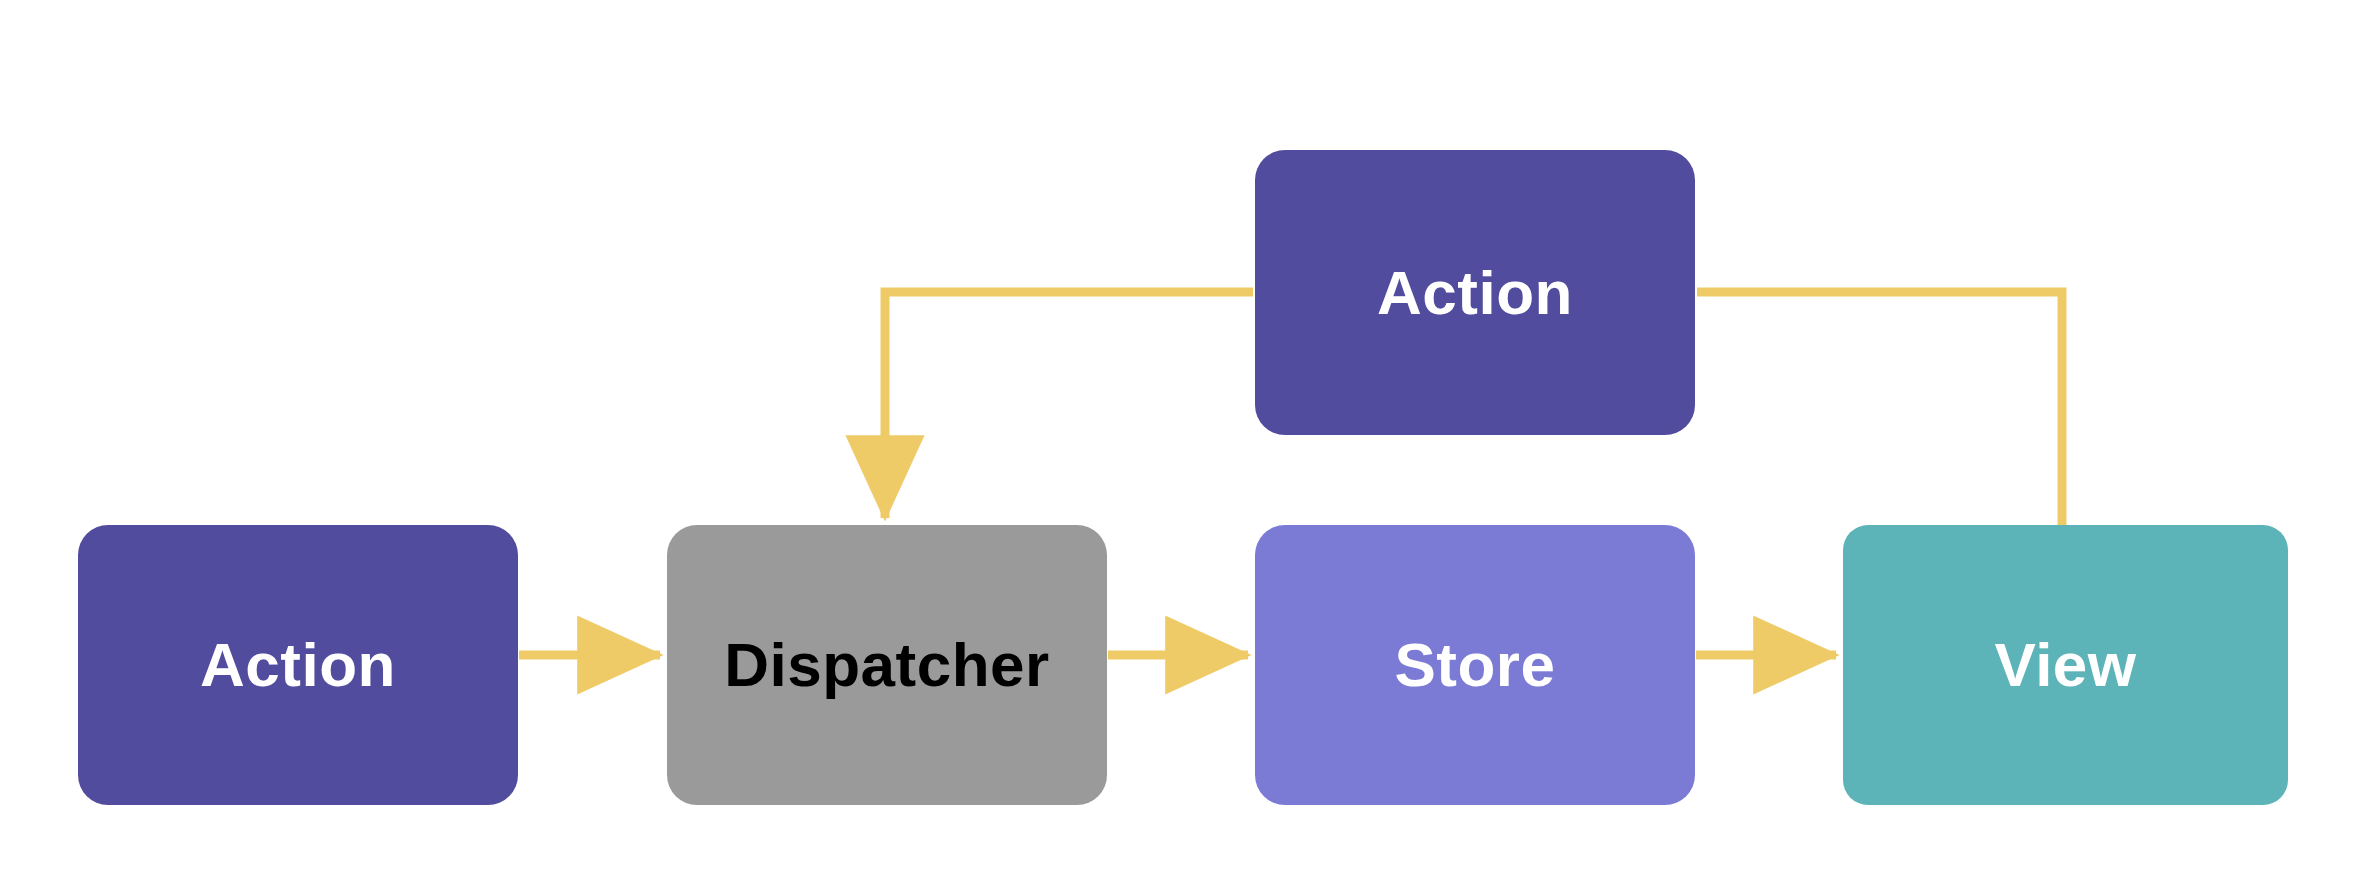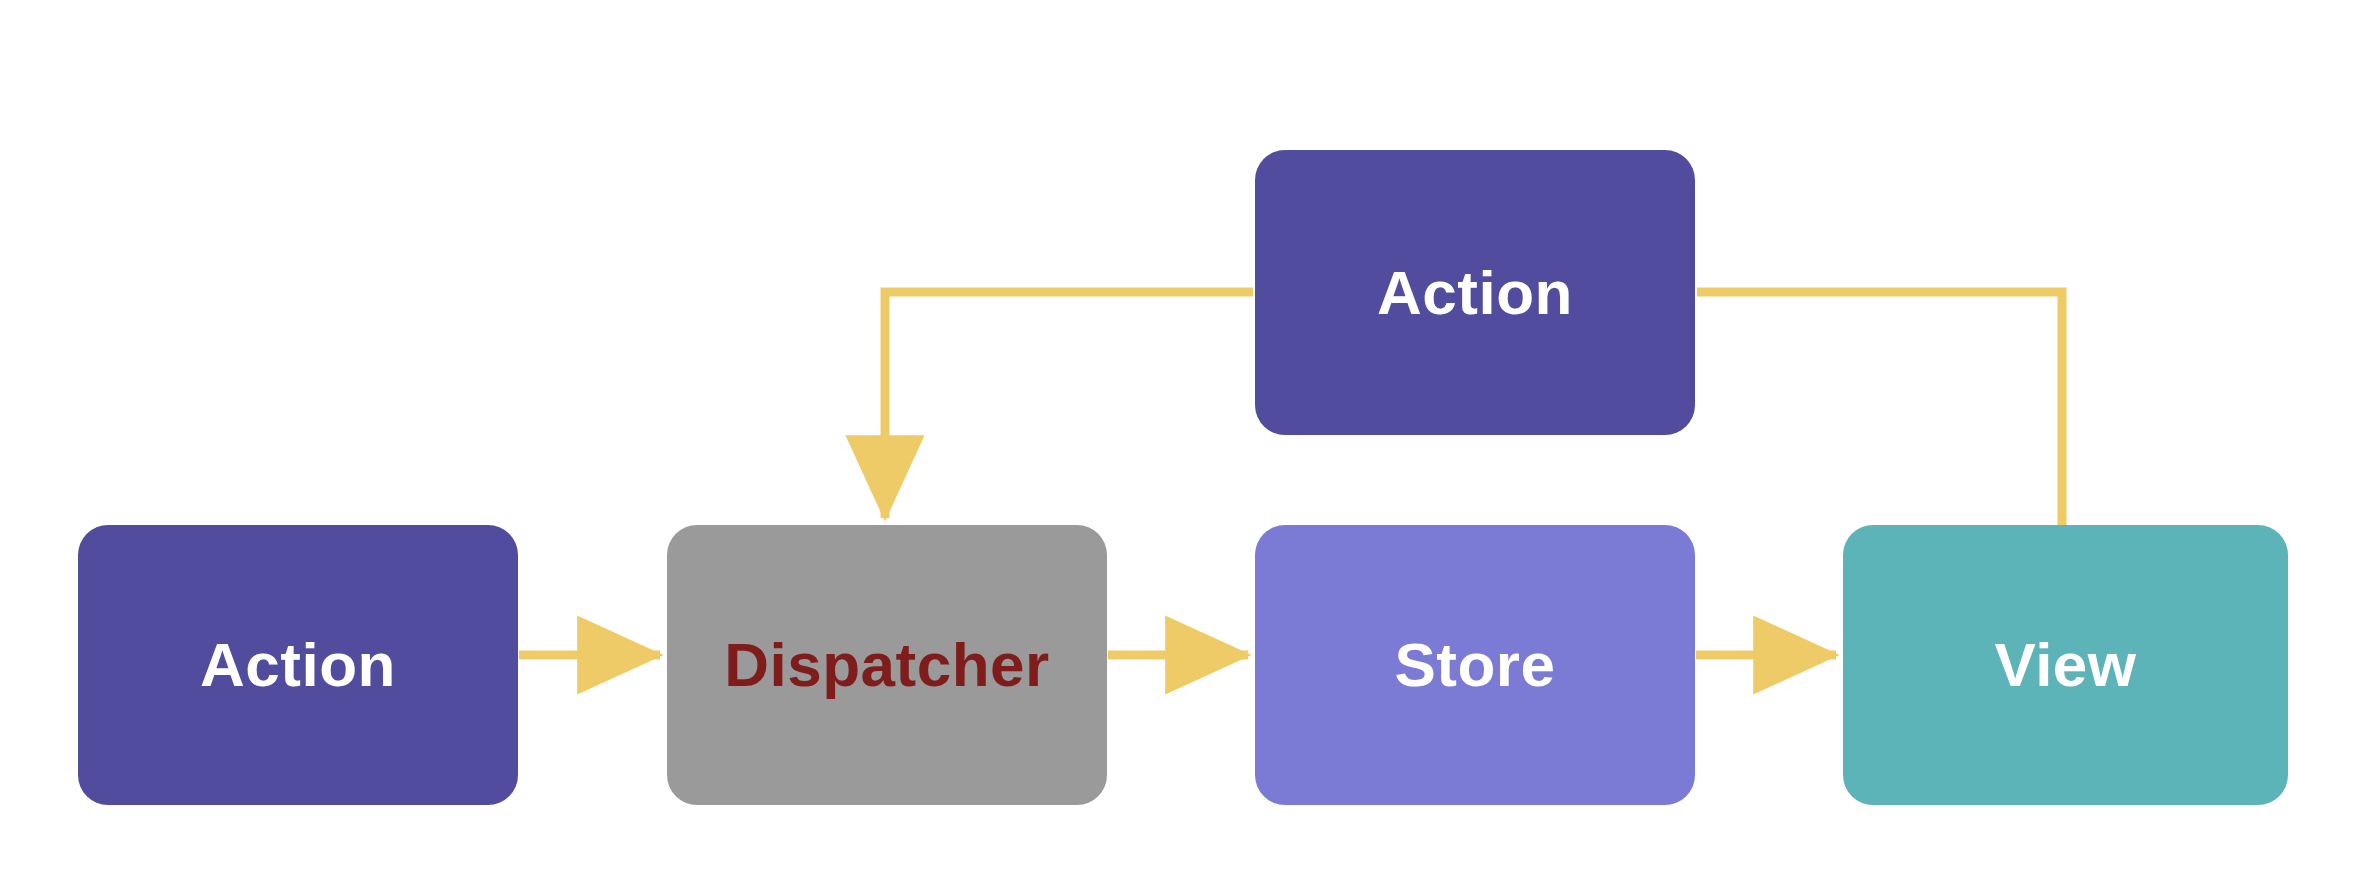--- a/index.html
+++ b/index.html
@@ -83,28 +83,28 @@
     <path d="M 2062 527 L 2062 292 L 1697 292" fill="none" stroke="#efcb68" stroke-width="9" stroke-linecap="butt" stroke-linejoin="miter"></path>
 
     <path d="M 1253 292 L 885 292 L 885 518" fill="none" stroke="#efcb68" stroke-width="9" stroke-linecap="butt" stroke-linejoin="miter" marker-end="url(#arrow-down)"></path>
   </svg>
 
   <div class="node row-bottom" id="node-action-input" style="background: rgb(81, 76, 157);">
     <span class="node-label" style="color: rgb(255, 255, 255);">Action</span>
   </div>
 
   <div class="node row-bottom" id="node-dispatcher" style="background: rgb(154, 154, 154);">
-    <span class="node-label" style="color: #7f1d1d;">Dispatcher</span>
+    <span class="node-label" style="color: #000000;">Dispatcher</span>
   </div>
 
   <div class="node row-bottom" id="node-store" style="background: rgb(123, 123, 214);">
     <span class="node-label" style="color: rgb(255, 255, 255);">Store</span>
   </div>
 
-  <div class="node row-bottom" id="node-view" style="background: rgb(92, 180, 184);">
+  <div class="node row-bottom" id="node-view" style="background: rgb(92, 180, 184); border-radius: 25px;">
     <span class="node-label" style="color: rgb(255, 255, 255);">View</span>
   </div>
 
   <div class="node" id="node-action-top" style="background: rgb(81, 76, 157);">
     <span class="node-label" style="color: rgb(255, 255, 255);">Action</span>
   </div>
 
 </div>
 
 </body></html>

